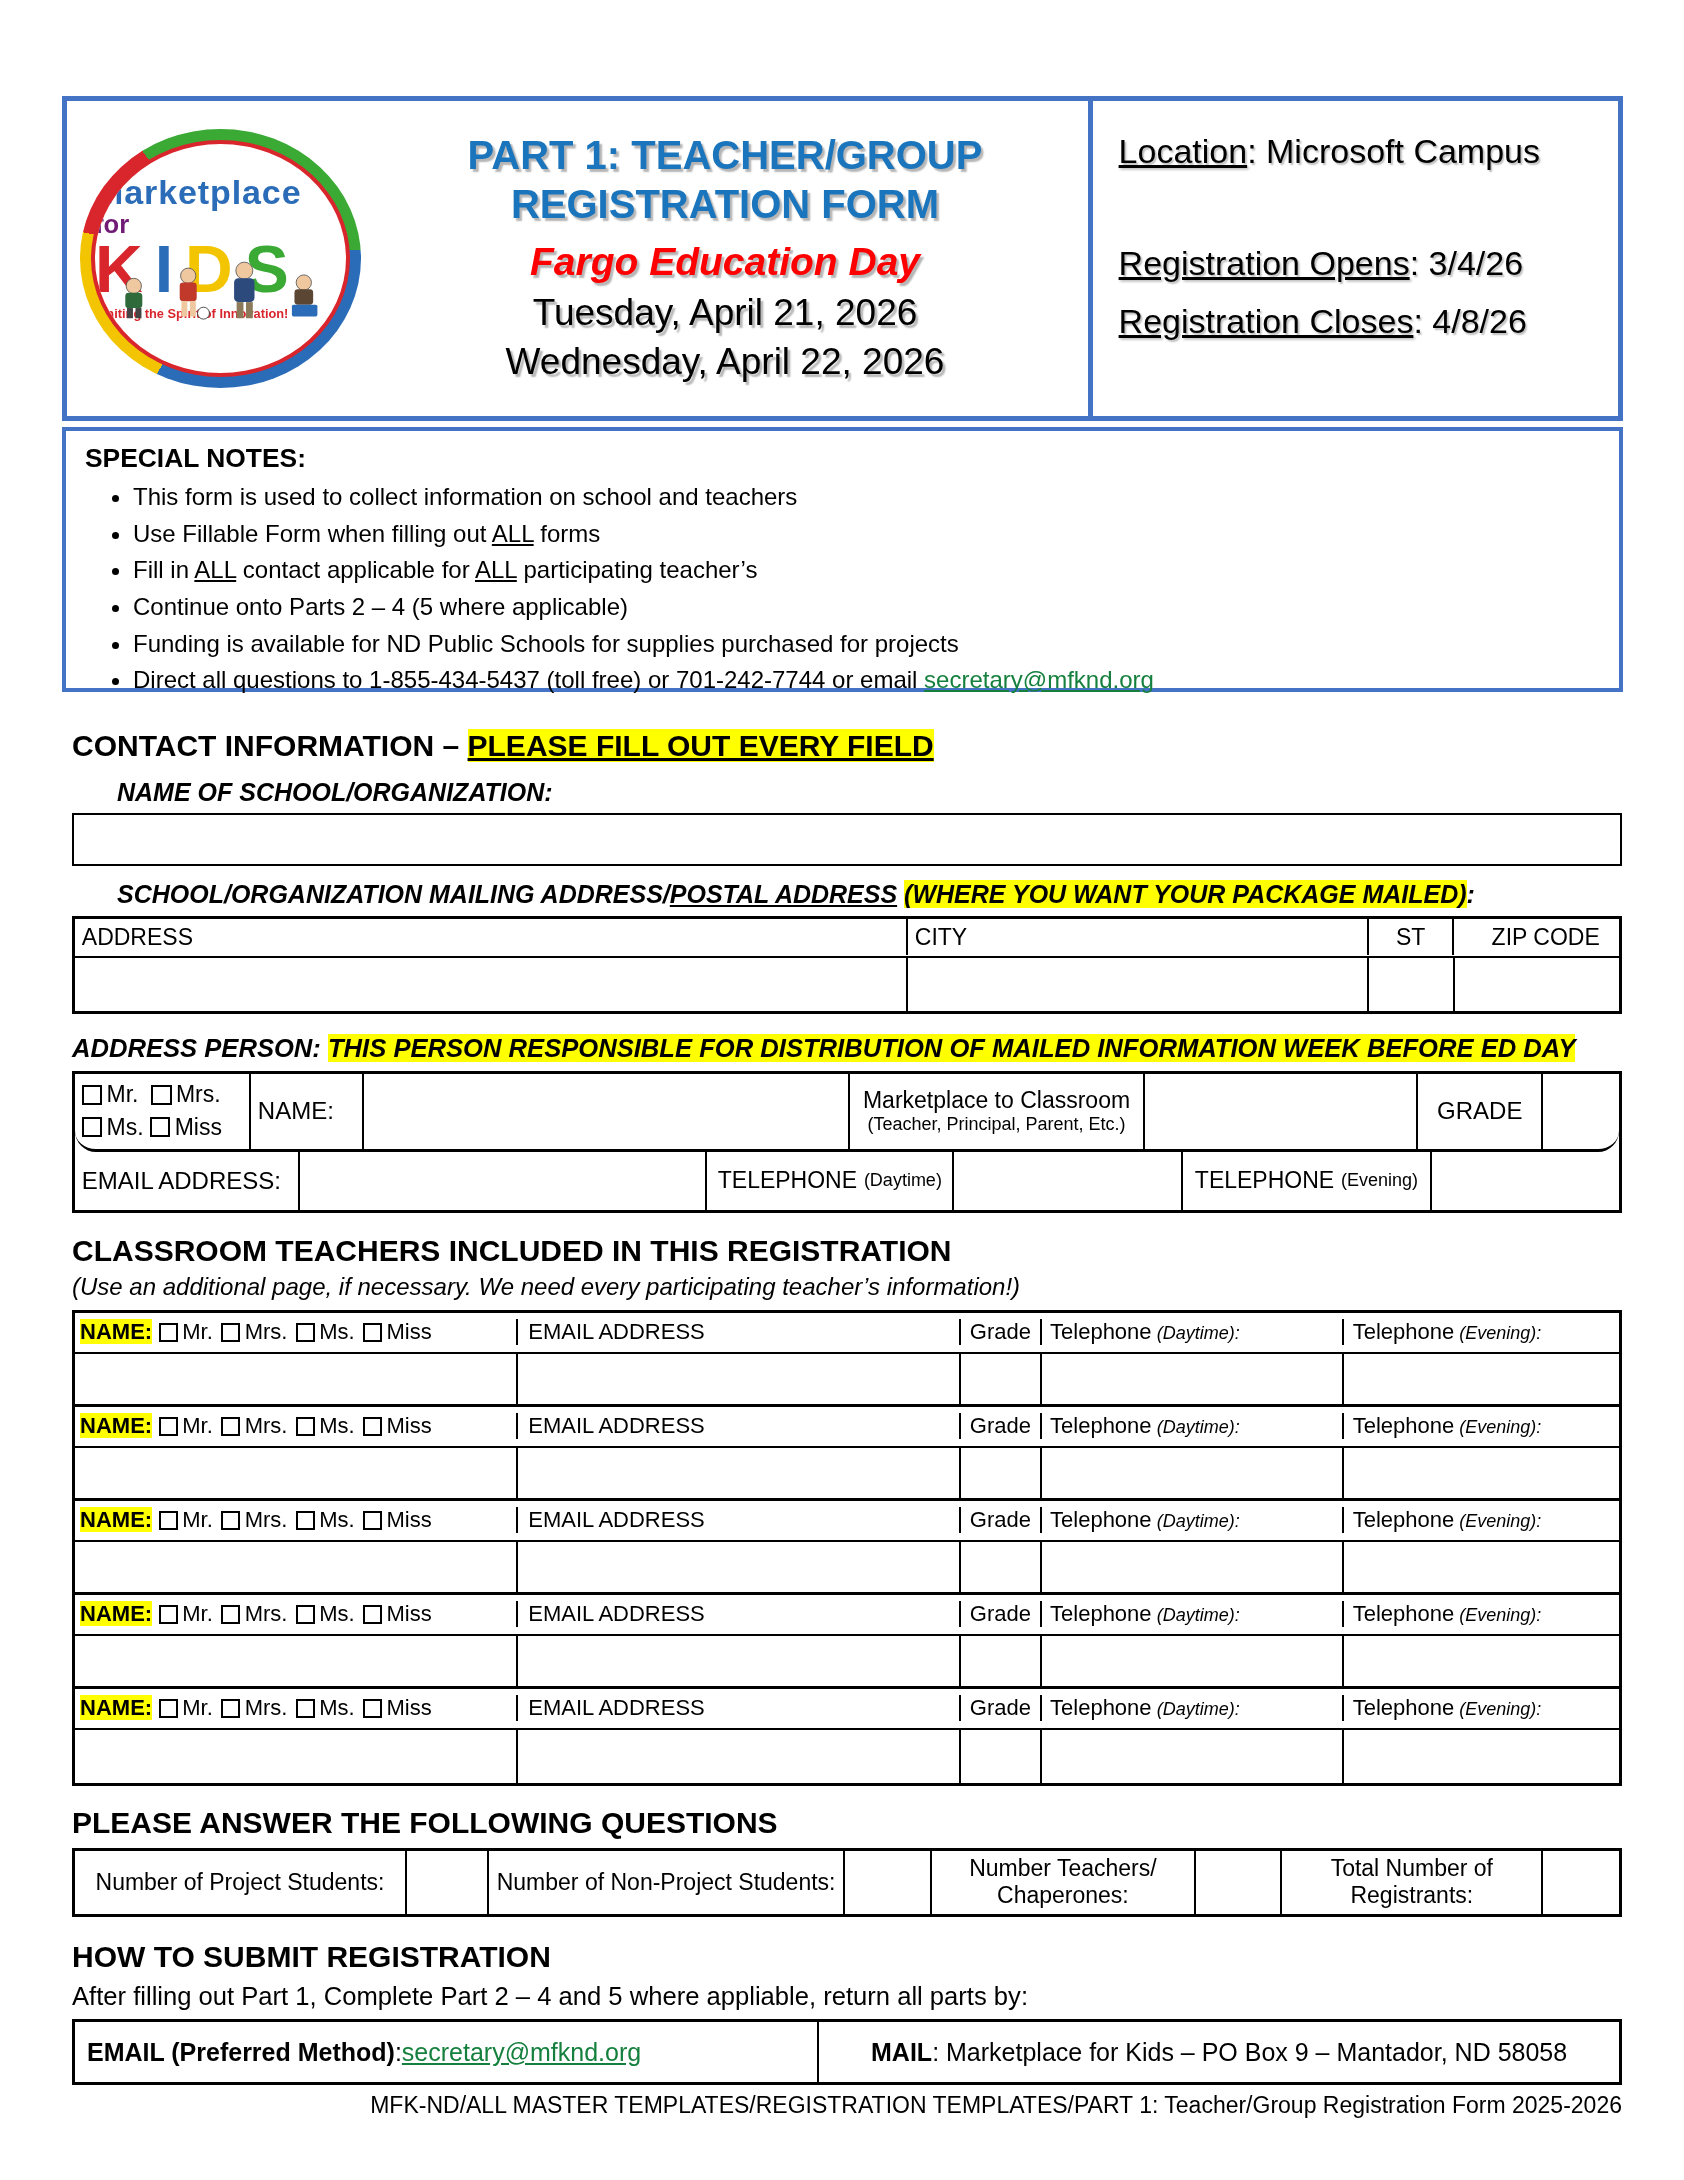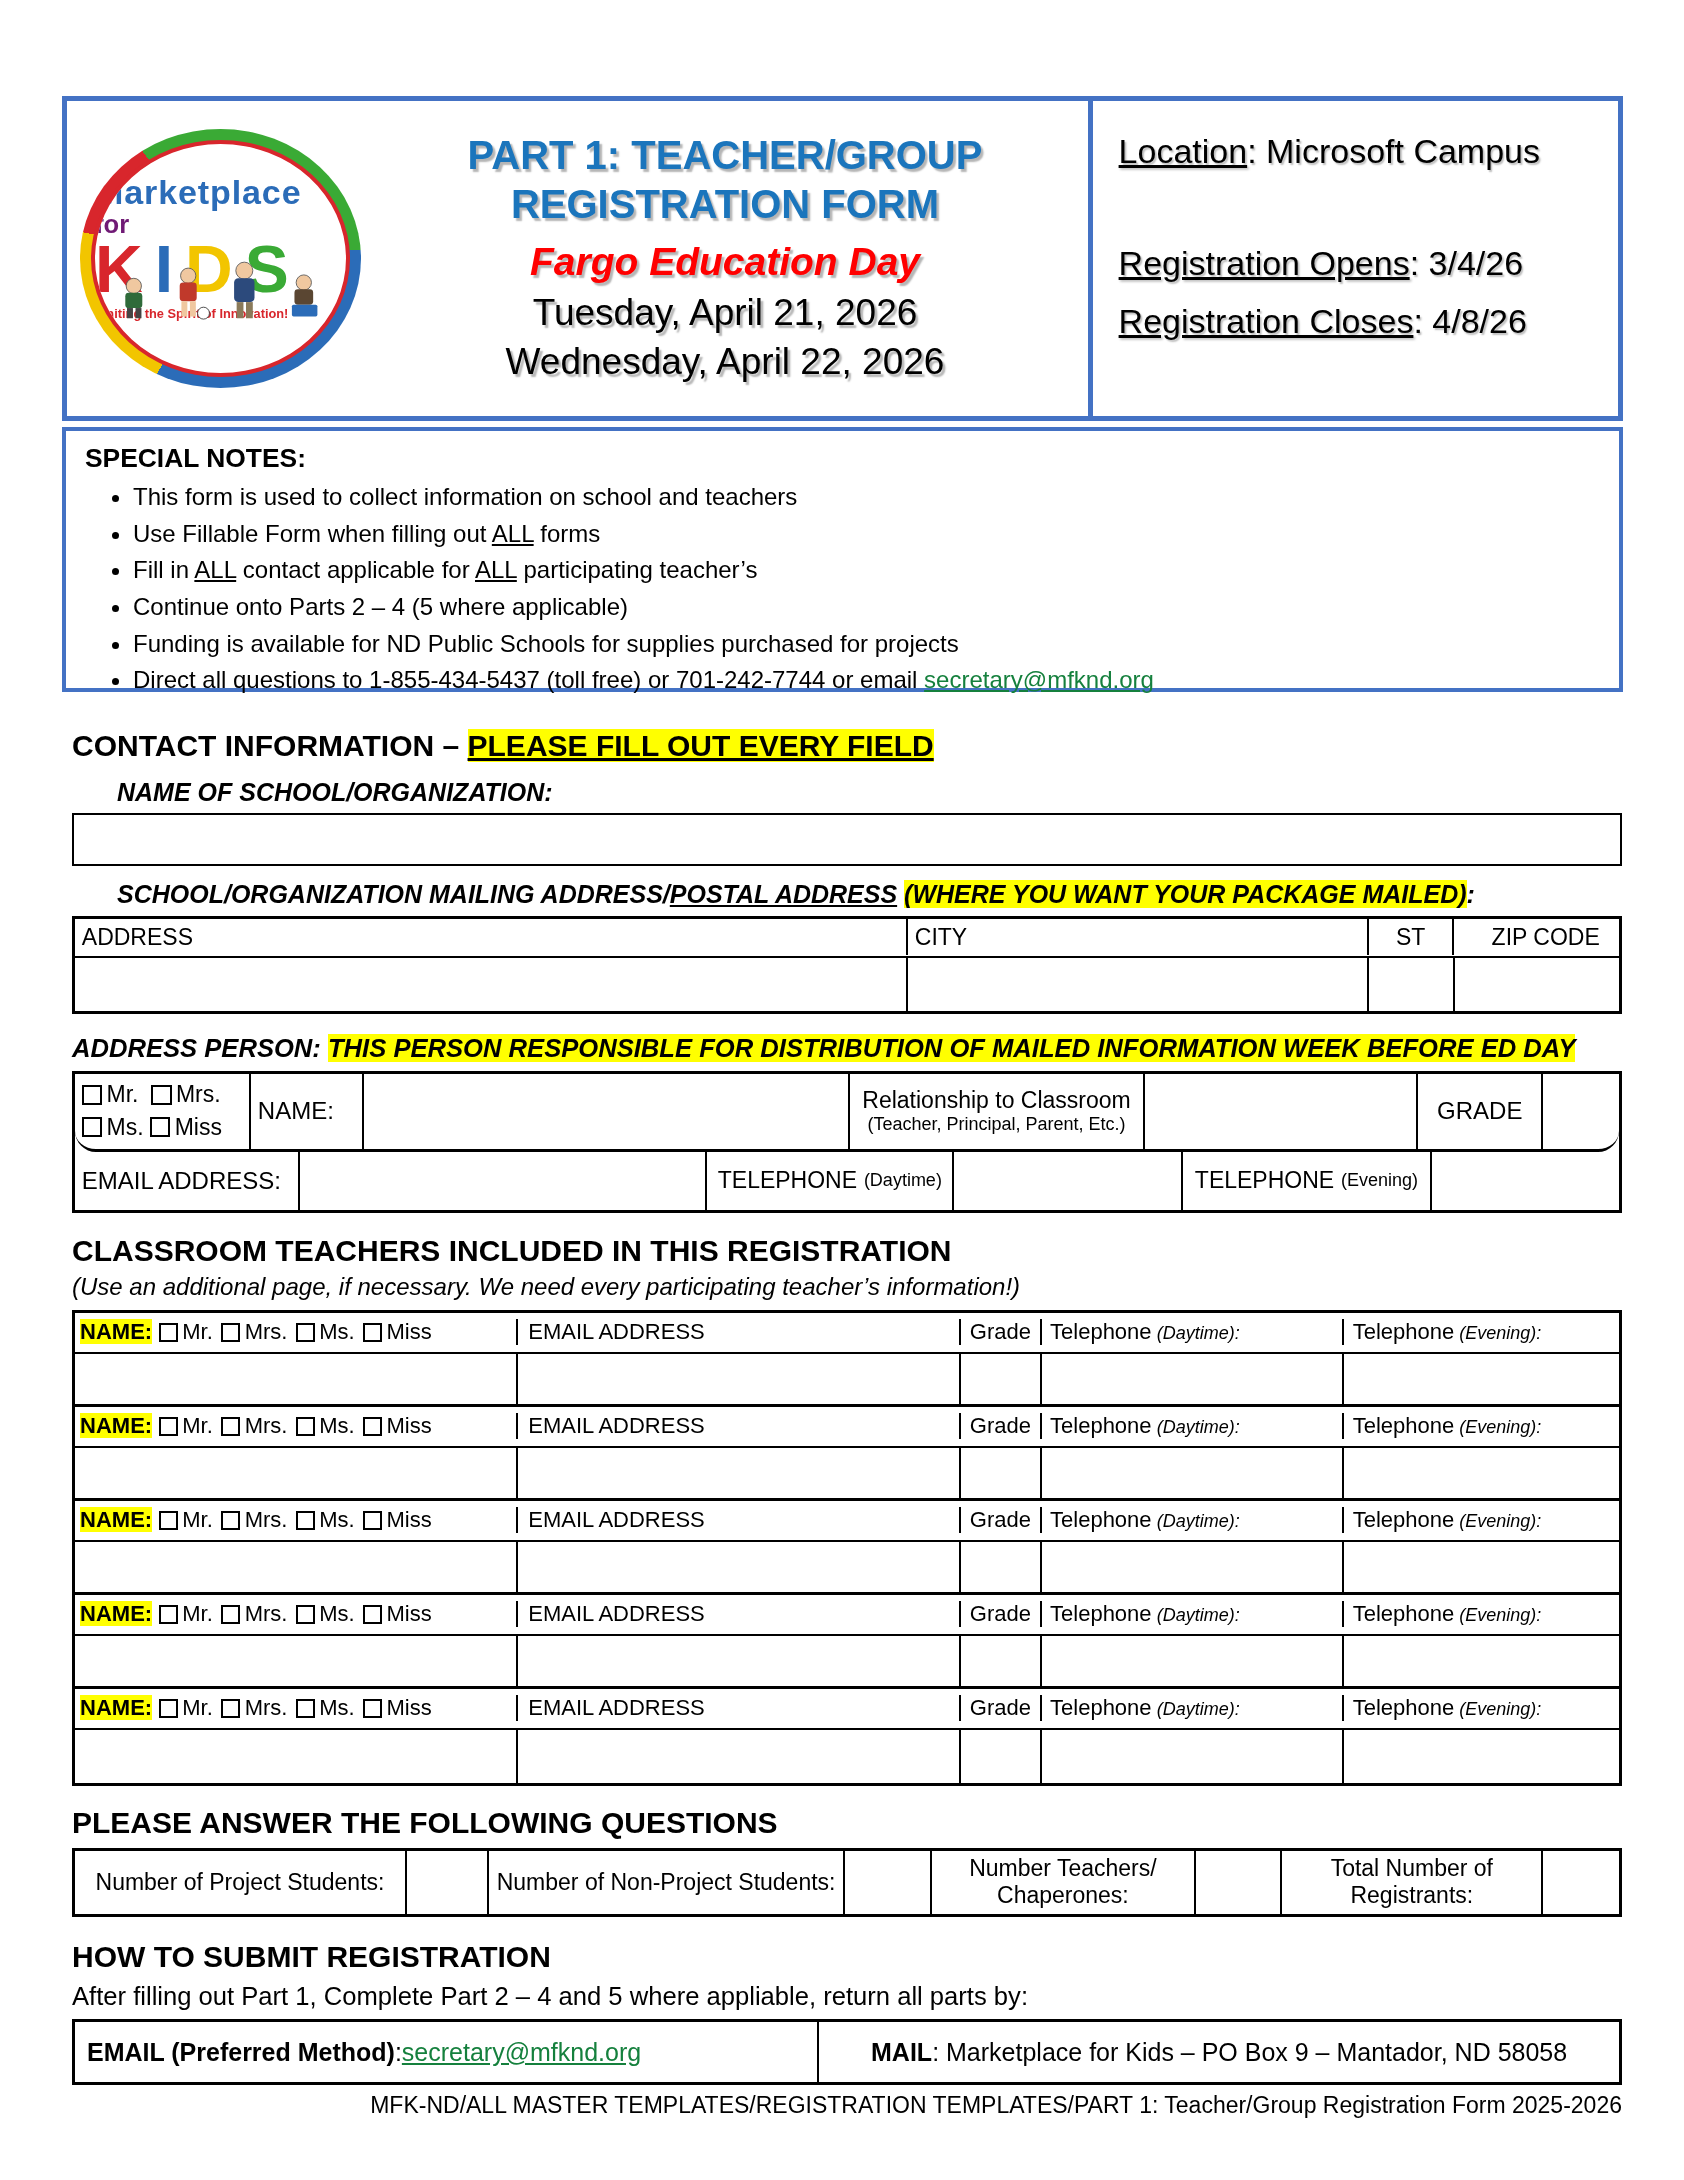--- a/index.html
+++ b/index.html
@@ -234,21 +234,21 @@
     <div class="cp-label"><span>ADDRESS PERSON: </span><span class="hl">THIS PERSON RESPONSIBLE FOR DISTRIBUTION OF MAILED INFORMATION WEEK BEFORE ED DAY</span></div>
     <div class="flex-table">
       <div class="frow cp-row1">
         <div class="cp-cb">
           <div><span class="cb"></span><span>Mr.</span>&nbsp;&nbsp;<span class="cb"></span><span>Mrs.</span></div>
           <div><span class="cb"></span><span>Ms.</span>&nbsp;<span class="cb"></span><span>Miss</span></div>
         </div>
         <div class="cp-namelabel">NAME:</div>
         <div class="cp-nameinput"></div>
         <div class="cp-rel">
-          <div class="l1">Relationship to Classroom</div>
+          <div class="l1">Marketplace to Classroom</div>
           <div class="l2">(Teacher, Principal, Parent, Etc.)</div>
         </div>
         <div class="cp-relinput"></div>
         <div class="cp-gradelabel">GRADE</div>
         <div class="cp-gradeinput"></div>
       </div>
       <div class="frow cp-row2">
         <div class="cp-emaillabel">EMAIL ADDRESS:</div>
         <div class="cp-emailinput"></div>
         <div class="cp-tel">

